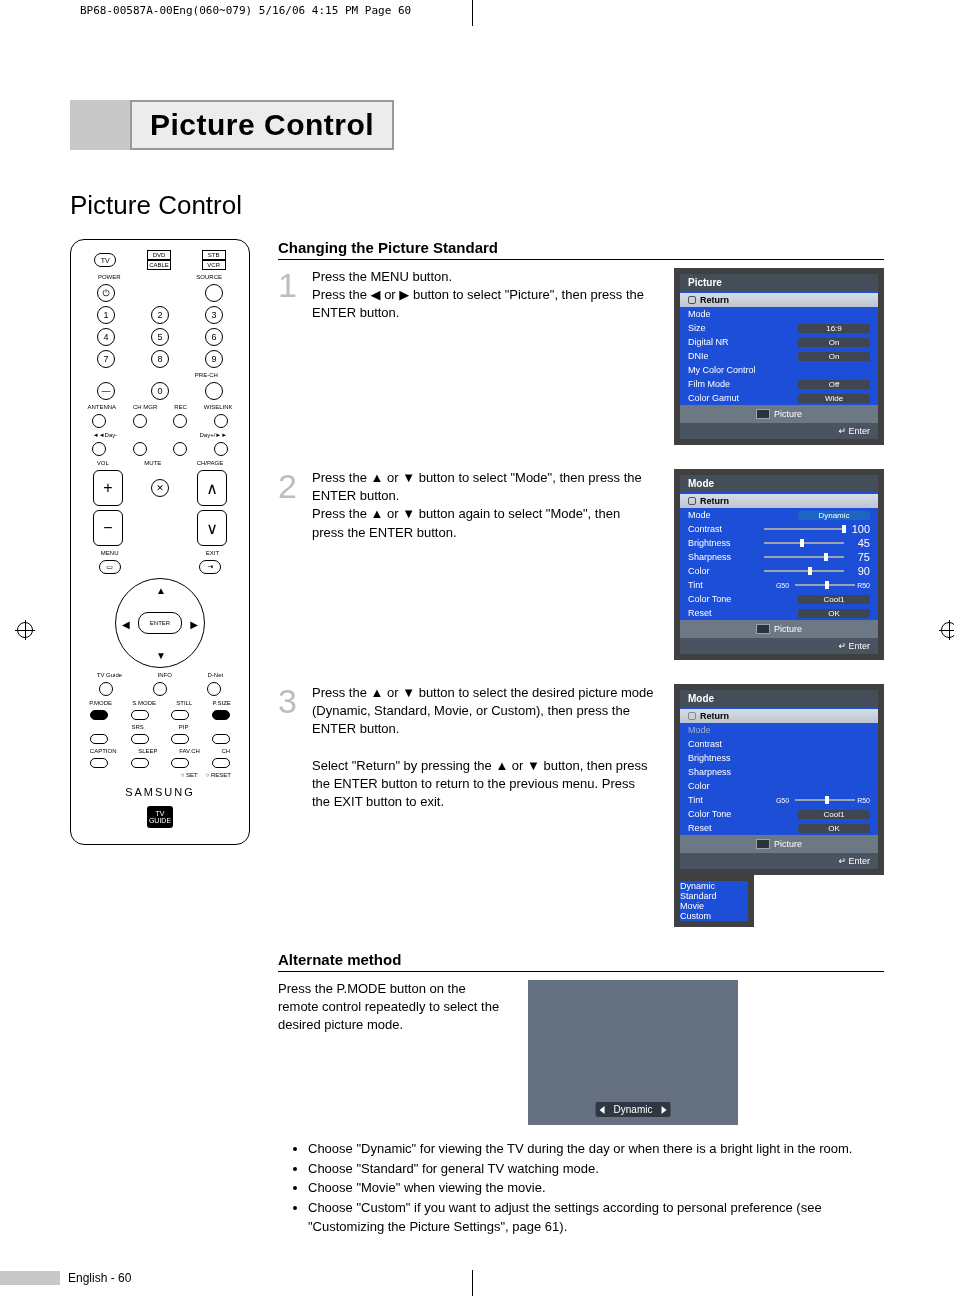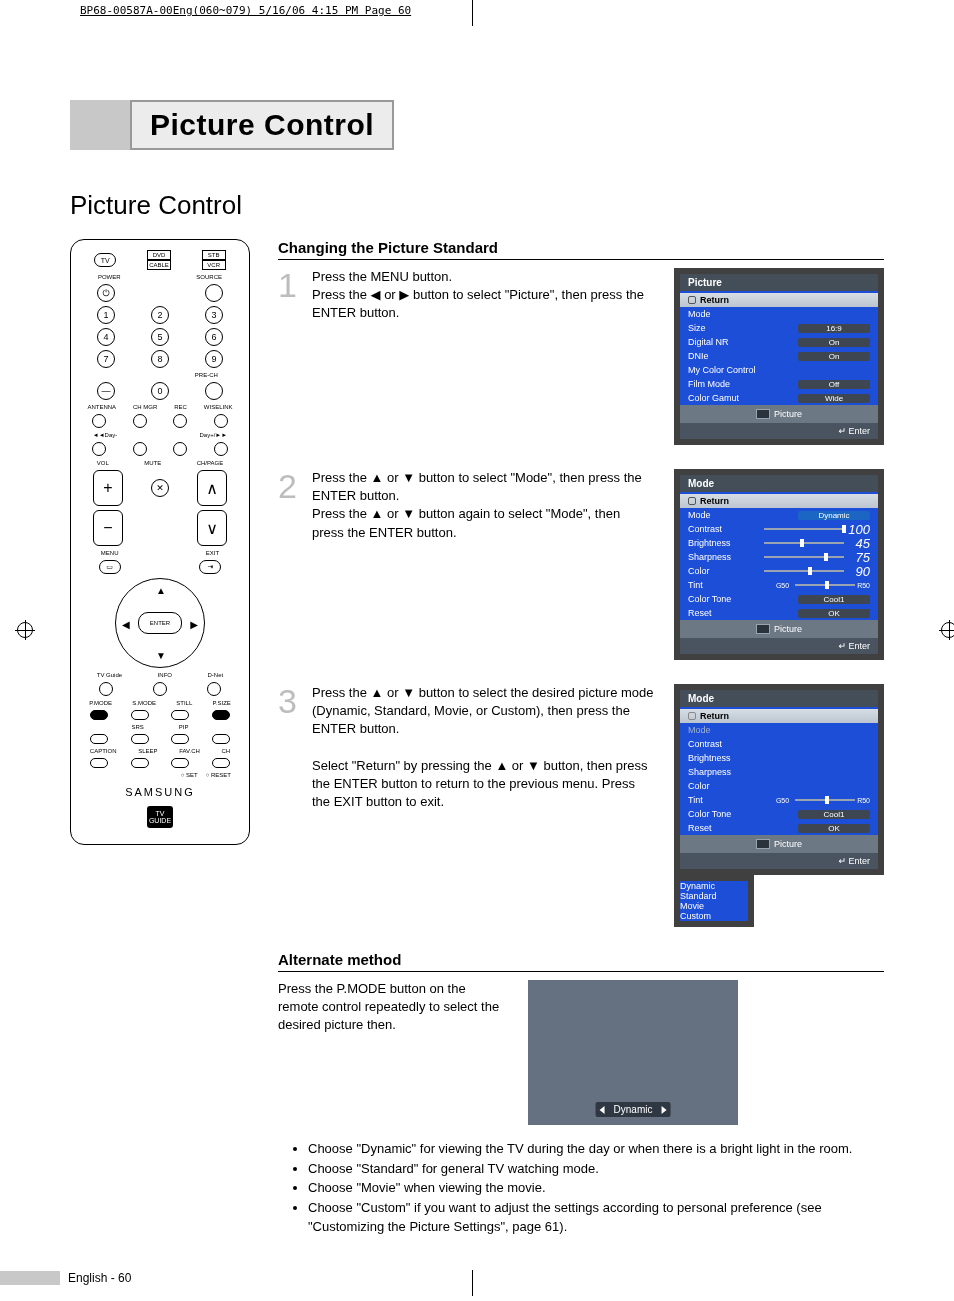--- a/index.html
+++ b/index.html
@@ -1,17 +1,17 @@
 <!DOCTYPE html>
 <html><head>
 <meta charset="utf-8">
 <style>
   * { box-sizing: border-box; margin: 0; padding: 0; }
   body { font-family: "Helvetica Neue", Arial, sans-serif; background: #fff; width: 954px; margin: 0 auto; position: relative; color: #000; }
-  .crop-marks { position: absolute; top: 0; left: 0; right: 0; height: 30px; border-bottom: 0; text-decoration: underline; }
+  .crop-marks { position: absolute; top: 0; left: 0; right: 0; height: 30px; border-bottom: 0; }
   .crop-header { font-size: 11px; font-family: monospace; padding: 4px 80px; color: #000; }
   .crop-line-v { position: absolute; top: 0; left: 472px; width: 1px; height: 26px; background: #000; }
   .crop-line-v2 { position: absolute; top: 1270px; left: 472px; width: 1px; height: 26px; background: #000; }
   .crop-cross { position: absolute; }
   .crop-cross::before, .crop-cross::after { content: ""; position: absolute; background: #000; }
   .crop-cross::before { width: 20px; height: 1px; top: 10px; left: 0; }
   .crop-cross::after { width: 1px; height: 20px; top: 0; left: 10px; }
   .crop-circle { position: absolute; width: 16px; height: 16px; border: 1px solid #000; border-radius: 50%; top: 2px; left: 2px; }
   .reg-left { top: 620px; left: 15px; }
   .reg-right { top: 620px; right: 15px; }
@@ -56,21 +56,21 @@
   .osd .osd-title { background: #444e59; padding: 3px 8px; font-weight: bold; font-size: 10px; }
   .osd .osd-body { padding: 2px 0 0 0; }
   .osd .osd-row { display: flex; align-items: center; padding: 1px 8px; height: 14px; }
   .osd .osd-row.return { background: linear-gradient(#d6dde5,#bcc5d0); color: #000; font-weight: bold; }
   .osd .osd-row.return .ret-icon { display:inline-block; width:8px; height:8px; border:1px solid #555; border-radius:2px; margin-right:4px; position:relative; }
   .osd .osd-row .k { flex: 1; }
   .osd .osd-row .v { width: 72px; text-align: center; background: #3d4651; border-radius: 2px; font-size: 8px; padding: 0 2px; }
   .osd .osd-row .v.selected { background: #1a66c2; }
   .osd .osd-row .slider { flex: 0 0 80px; height: 2px; background: #9aa4b0; position: relative; margin-left: 4px; }
   .osd .osd-row .slider .knob { position: absolute; top: -3px; width: 4px; height: 8px; background: #fff; }
-  .osd .osd-row .sval { width: 22px; text-align: right; font-size: 13px; margin-left: 4px; font-style: italic; }
+  .osd .osd-row .sval { width: 22px; text-align: right; font-size: 11px; margin-left: 4px; }
   .osd .osd-row .tl { font-size:7px; margin-right:2px; }
   .osd .osd-row .tr { font-size:7px; margin-left:2px; }
   .osd .osd-footer { background: #6d7885; padding: 4px 8px; display: flex; justify-content: center; align-items: center; gap: 4px; font-size: 9px; }
   .osd .osd-footer .picon { width: 14px; height: 10px; background: #2a323c; border: 1px solid #9aa4b0; }
   .osd .osd-enter { text-align: right; padding: 3px 8px; font-size: 9px; background:#4a5461; }
   .osd .osd-enter::before { content: "↵ "; }
   .osd-wrap { position: relative; }
 
   .alt-text { font-size: 13px; line-height: 1.4; margin-bottom: 8px; width: 230px; }
   .alt-row { display: flex; gap: 20px; align-items: flex-start; }
@@ -453,21 +453,21 @@
               <div class="opt">Standard</div>
               <div class="opt">Movie</div>
               <div class="opt">Custom</div>
             </div>
           </div>
         </div>
       </div>
 
       <div class="section-head">Alternate method</div>
       <div class="alt-row">
-        <div class="alt-text">Press the P.MODE button on the remote control repeatedly to select the desired picture then.</div>
+        <div class="alt-text">Press the P.MODE button on the remote control repeatedly to select the desired picture mode.</div>
         <div class="alt-screen">
           <div class="dyn-label">Dynamic</div>
         </div>
       </div>
 
       <ul class="bullets">
         <li>Choose "Dynamic" for viewing the TV during the day or when there is a bright light in the room.</li>
         <li>Choose "Standard" for general TV watching mode.</li>
         <li>Choose "Movie" when viewing the movie.</li>
         <li>Choose "Custom" if you want to adjust the settings according to personal preference (see "Customizing the Picture Settings", page 61).</li>

